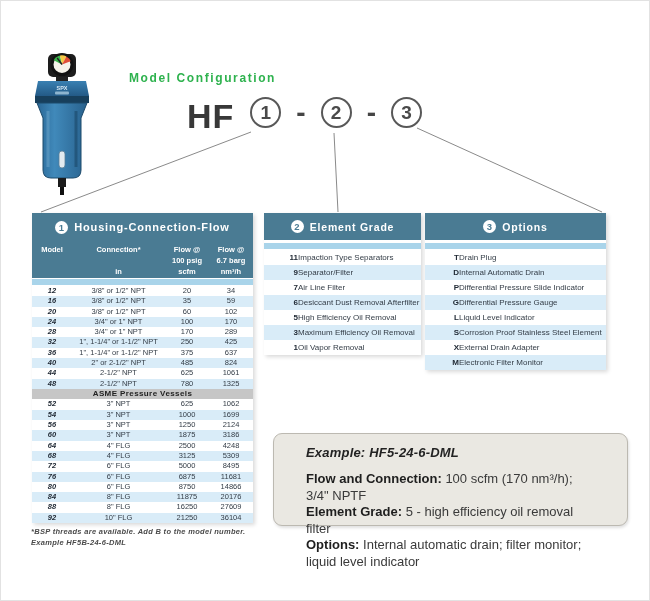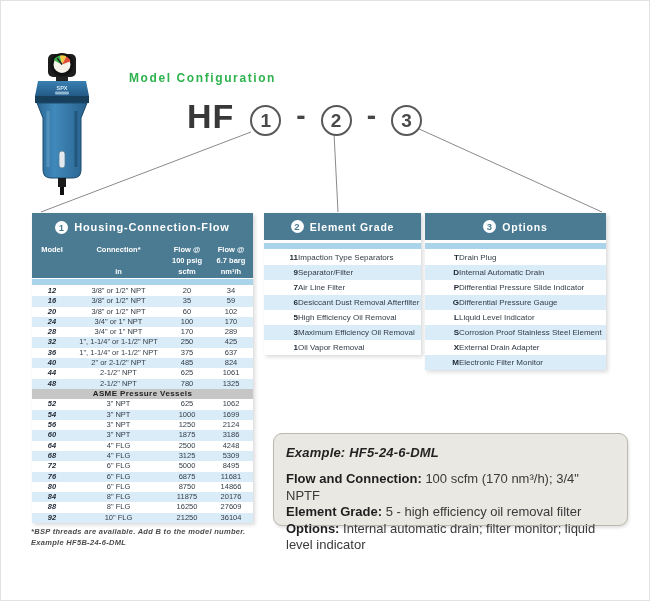--- a/index.html
+++ b/index.html
@@ -11,21 +11,21 @@
   
   .lines{position:absolute;left:0;top:0;width:650px;height:601px;pointer-events:none;}
 
   
   .config-title{
     position:absolute;left:113px;top:70px;color:#2eb24e;font-weight:bold;
     font-size:12px;letter-spacing:1.6px;margin-left:15px;
   }
 
   
-  .model-code{position:absolute;left:186px;top:96px;display:flex;align-items:flex-end;color:#3e3e3e;}
+  .model-code{position:absolute;left:186px;top:96px;display:flex;align-items:flex-start;color:#3e3e3e;}
   .hf{font-size:34px;font-weight:bold;letter-spacing:1px;margin-right:16px;color:#383838;}
   .num-circle{
     width:27px;height:27px;border:2.5px solid #585858;border-radius:50%;
     display:flex;align-items:center;justify-content:center;
     font-size:19px;font-weight:bold;color:#4a4a4a;background:#fff;
   }
   .dash{font-size:28px;font-weight:bold;margin:0 15px 4px 15px;color:#454545;}
 
   
   .tbl{position:absolute;background:#fff;box-shadow:2px 2px 4px rgba(0,0,0,.15);}
@@ -66,21 +66,21 @@
   
   .footnote{
     position:absolute;left:30px;top:526px;font-size:7.5px;font-style:italic;
     color:#4b4b4b;line-height:10.5px;letter-spacing:.3px;font-weight:bold;
   }
 
   
   .example-box{
     position:absolute;left:272px;top:432px;width:355px;height:93px;box-sizing:border-box;
     background:#eae8e2;border:1px solid #bcb9b1;border-radius:9px;
-    padding:11px 12px;box-shadow:1px 2px 3px rgba(0,0,0,.12);
+    padding:11px 32px;box-shadow:1px 2px 3px rgba(0,0,0,.12);
   }
   .example-title{font-size:13px;font-weight:bold;font-style:italic;color:#232323;letter-spacing:.2px;}
   .example-lines{margin-top:11px;}
   .exline{font-size:13px;line-height:16.5px;color:#3a3a3a;}
   .exline b{color:#1e1e1e;}
 
   
   .product{position:absolute;left:30px;top:50px;width:62px;height:148px;}
 </style>
 </head>

